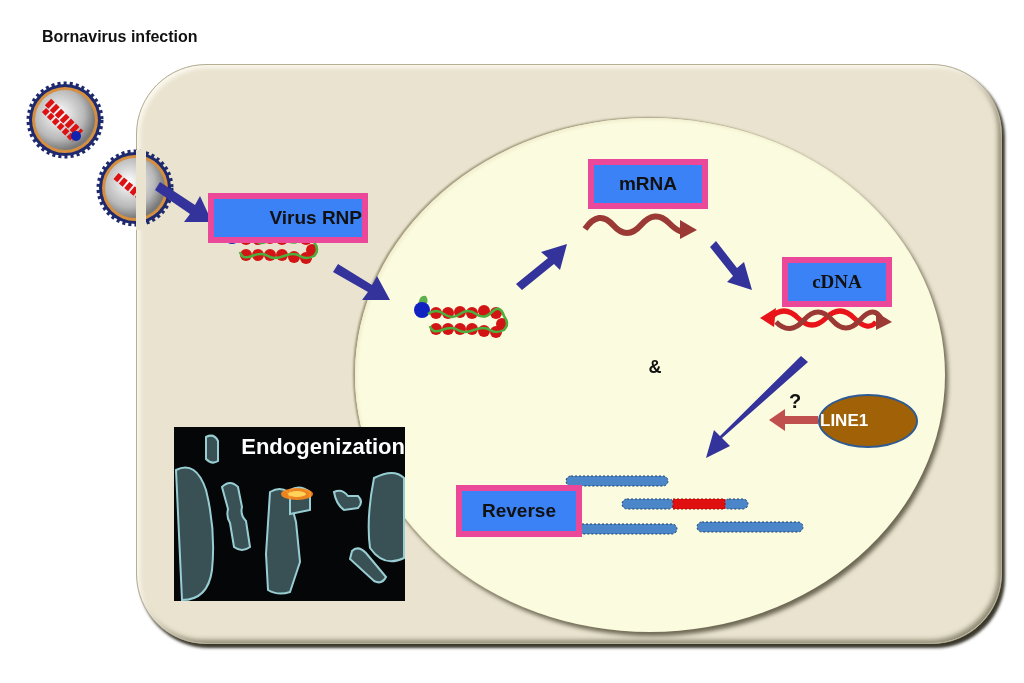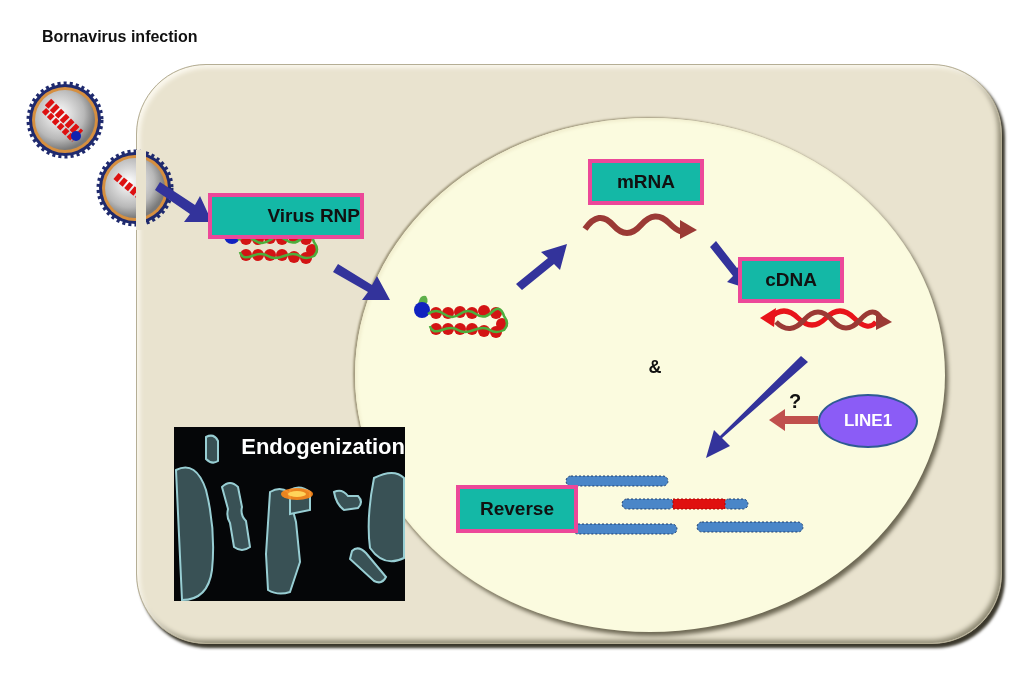--- a/index.html
+++ b/index.html
@@ -2,25 +2,25 @@
 <html><head>
 <meta charset="utf-8">
 <style>
   html, body { margin:0; padding:0; background:#ffffff; }
   body { width:1024px; height:683px; position:relative; overflow:hidden; font-family:"Liberation Sans", sans-serif; }
   .title { position:absolute; left:42px; top:28px; font-size:16px; font-weight:bold; color:#111; }
   .cell { position:absolute; left:136px; top:64px; width:864px; height:578px; background:#e9e3cf; border-radius:70px;
           box-shadow: inset 3px 3px 4px #fbf8ee, inset -3px -3px 5px #8d8872, 3px 4px 3px #3a372b; border:1px solid #b5ae95; }
   .nucleus { position:absolute; left:355px; top:118px; width:590px; height:514px; border-radius:50%; background:#fbfbdf;
              box-shadow: inset 2px 2px 3px #f2efd0, -2px -1px 2px #a29a7e, 3px 4px 4px #6c6753; }
-  .label-box { position:absolute; background:#14b8a6; border:4px solid #ec4899; font-weight:bold; font-size:19px; color:#111;
+  .label-box { position:absolute; background:#3b82f6; border:6px solid #ec4899; font-weight:bold; font-size:19px; color:#111;
                display:flex; align-items:center; justify-content:center; }
   .process-text { position:absolute; font-weight:bold; font-size:18px; color:#111; text-align:center; line-height:28px; }
-  .line1 { position:absolute; left:818px; top:394px; width:96px; height:50px; border-radius:50%; background:#8b5cf6;
-           border:2px solid #2e5b93; color:#fff; font-weight:bold; font-size:17px; display:flex; align-items:center; justify-content:center; }
+  .line1 { position:absolute; left:818px; top:394px; width:96px; height:50px; border-radius:50%; background:#a16207;
+           border:2px solid #2e5b93; color:#fff; font-weight:bold; font-size:17px; display:flex; align-items:center; }
   .qmark { position:absolute; left:789px; top:390px; font-weight:bold; font-size:20px; color:#111; }
   .endo-title { position:absolute; left:0; right:0; top:6px; text-align:right; color:#fff; font-weight:bold; font-size:22px; }
   svg.overlay { position:absolute; left:0; top:0; }
 </style>
 </head>
 <body>
 
 <div class="title">Bornavirus infection</div>
 
 <div class="cell"></div>
@@ -160,21 +160,21 @@
     <ellipse cx="297" cy="494" rx="9" ry="3" fill="#ffd35a"></ellipse>
   </g>
 </svg>
 
 <div class="label-box" style="left:208px;top:193px;width:148px;height:38px;justify-content:flex-end;">
   <span>Virus RNP</span>
 </div>
 <div class="label-box" style="left:588px;top:159px;width:108px;height:38px;">
   <span>mRNA</span>
 </div>
-<div class="label-box" style="left:738px;top:257px;width:98px;height:38px;">
+<div class="label-box" style="left:782px;top:257px;width:98px;height:38px;font-family:Liberation Serif, serif;">
   <span>cDNA</span>
 </div>
 <div class="label-box" style="left:456px;top:485px;width:114px;height:40px;">
   <span>Reverse</span>
 </div>
 
 <div class="process-text" style="left:530px;top:353px;width:250px;">
   <div>&amp;</div>
 </div>
 

